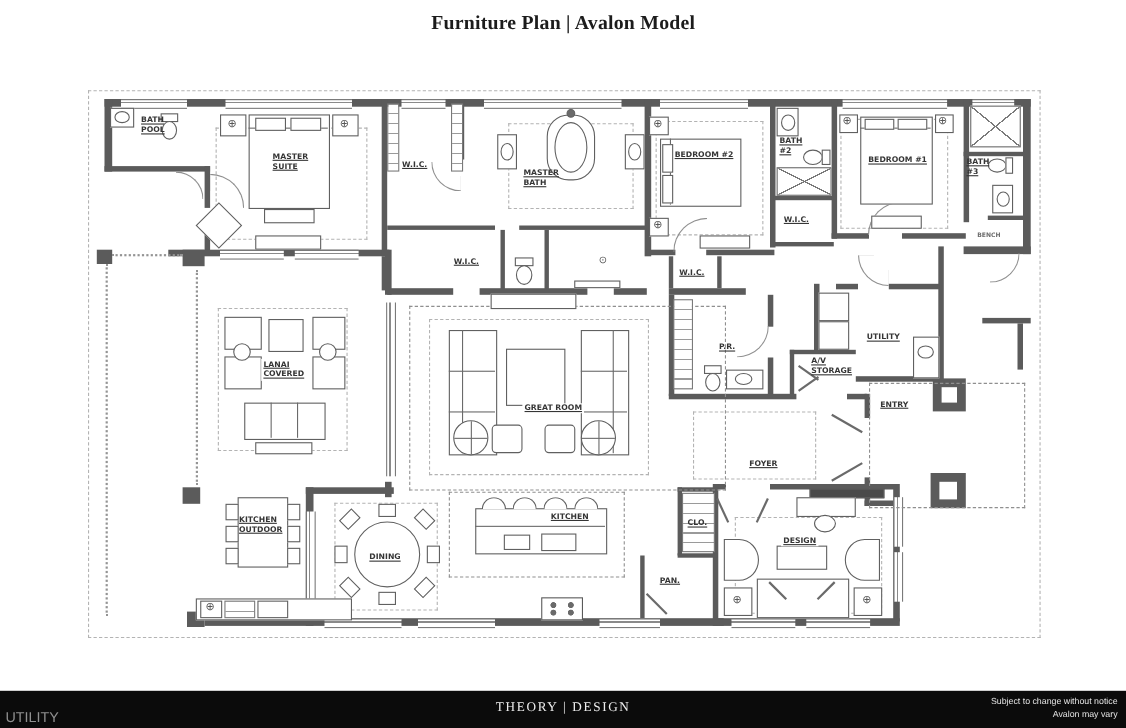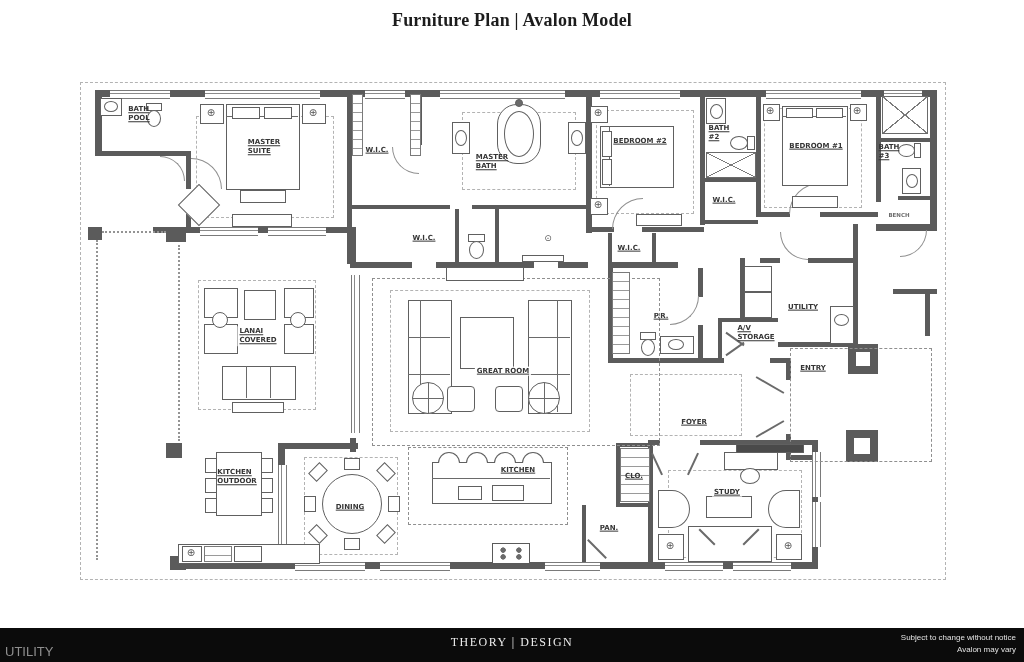--- a/index.html
+++ b/index.html
@@ -373,21 +373,21 @@
 STORAGE</div>
   <div class="room-label" style="left:803px;top:307px;">UTILITY</div>
   <div class="room-label" style="left:813px;top:368px;">ENTRY</div>
   <div class="room-label" style="left:694px;top:422px;">FOYER</div>
   <div class="room-label" style="left:237px;top:477px;background:#fff;">KITCHEN
 OUTDOOR</div>
   <div class="room-label" style="left:350px;top:507px;">DINING</div>
   <div class="room-label" style="left:518px;top:470px;background:#fff;padding:0 2px;">KITCHEN</div>
   <div class="room-label" style="left:609px;top:528px;">PAN.</div>
   <div class="room-label" style="left:634px;top:476px;">CLO.</div>
-  <div class="room-label" style="left:727px;top:492px;background:#fff;padding:0 2px;">STUDY</div>
+  <div class="room-label" style="left:727px;top:492px;background:#fff;padding:0 2px;">DESIGN</div>
 
   <div id="footer">
     <span class="watermark">UTILITY</span>
     <div class="brand">THEORY | DESIGN</div>
     <div class="disc">
       <div>Subject to change without notice</div>
       <div>Avalon may vary</div>
     </div>
   </div>
 

